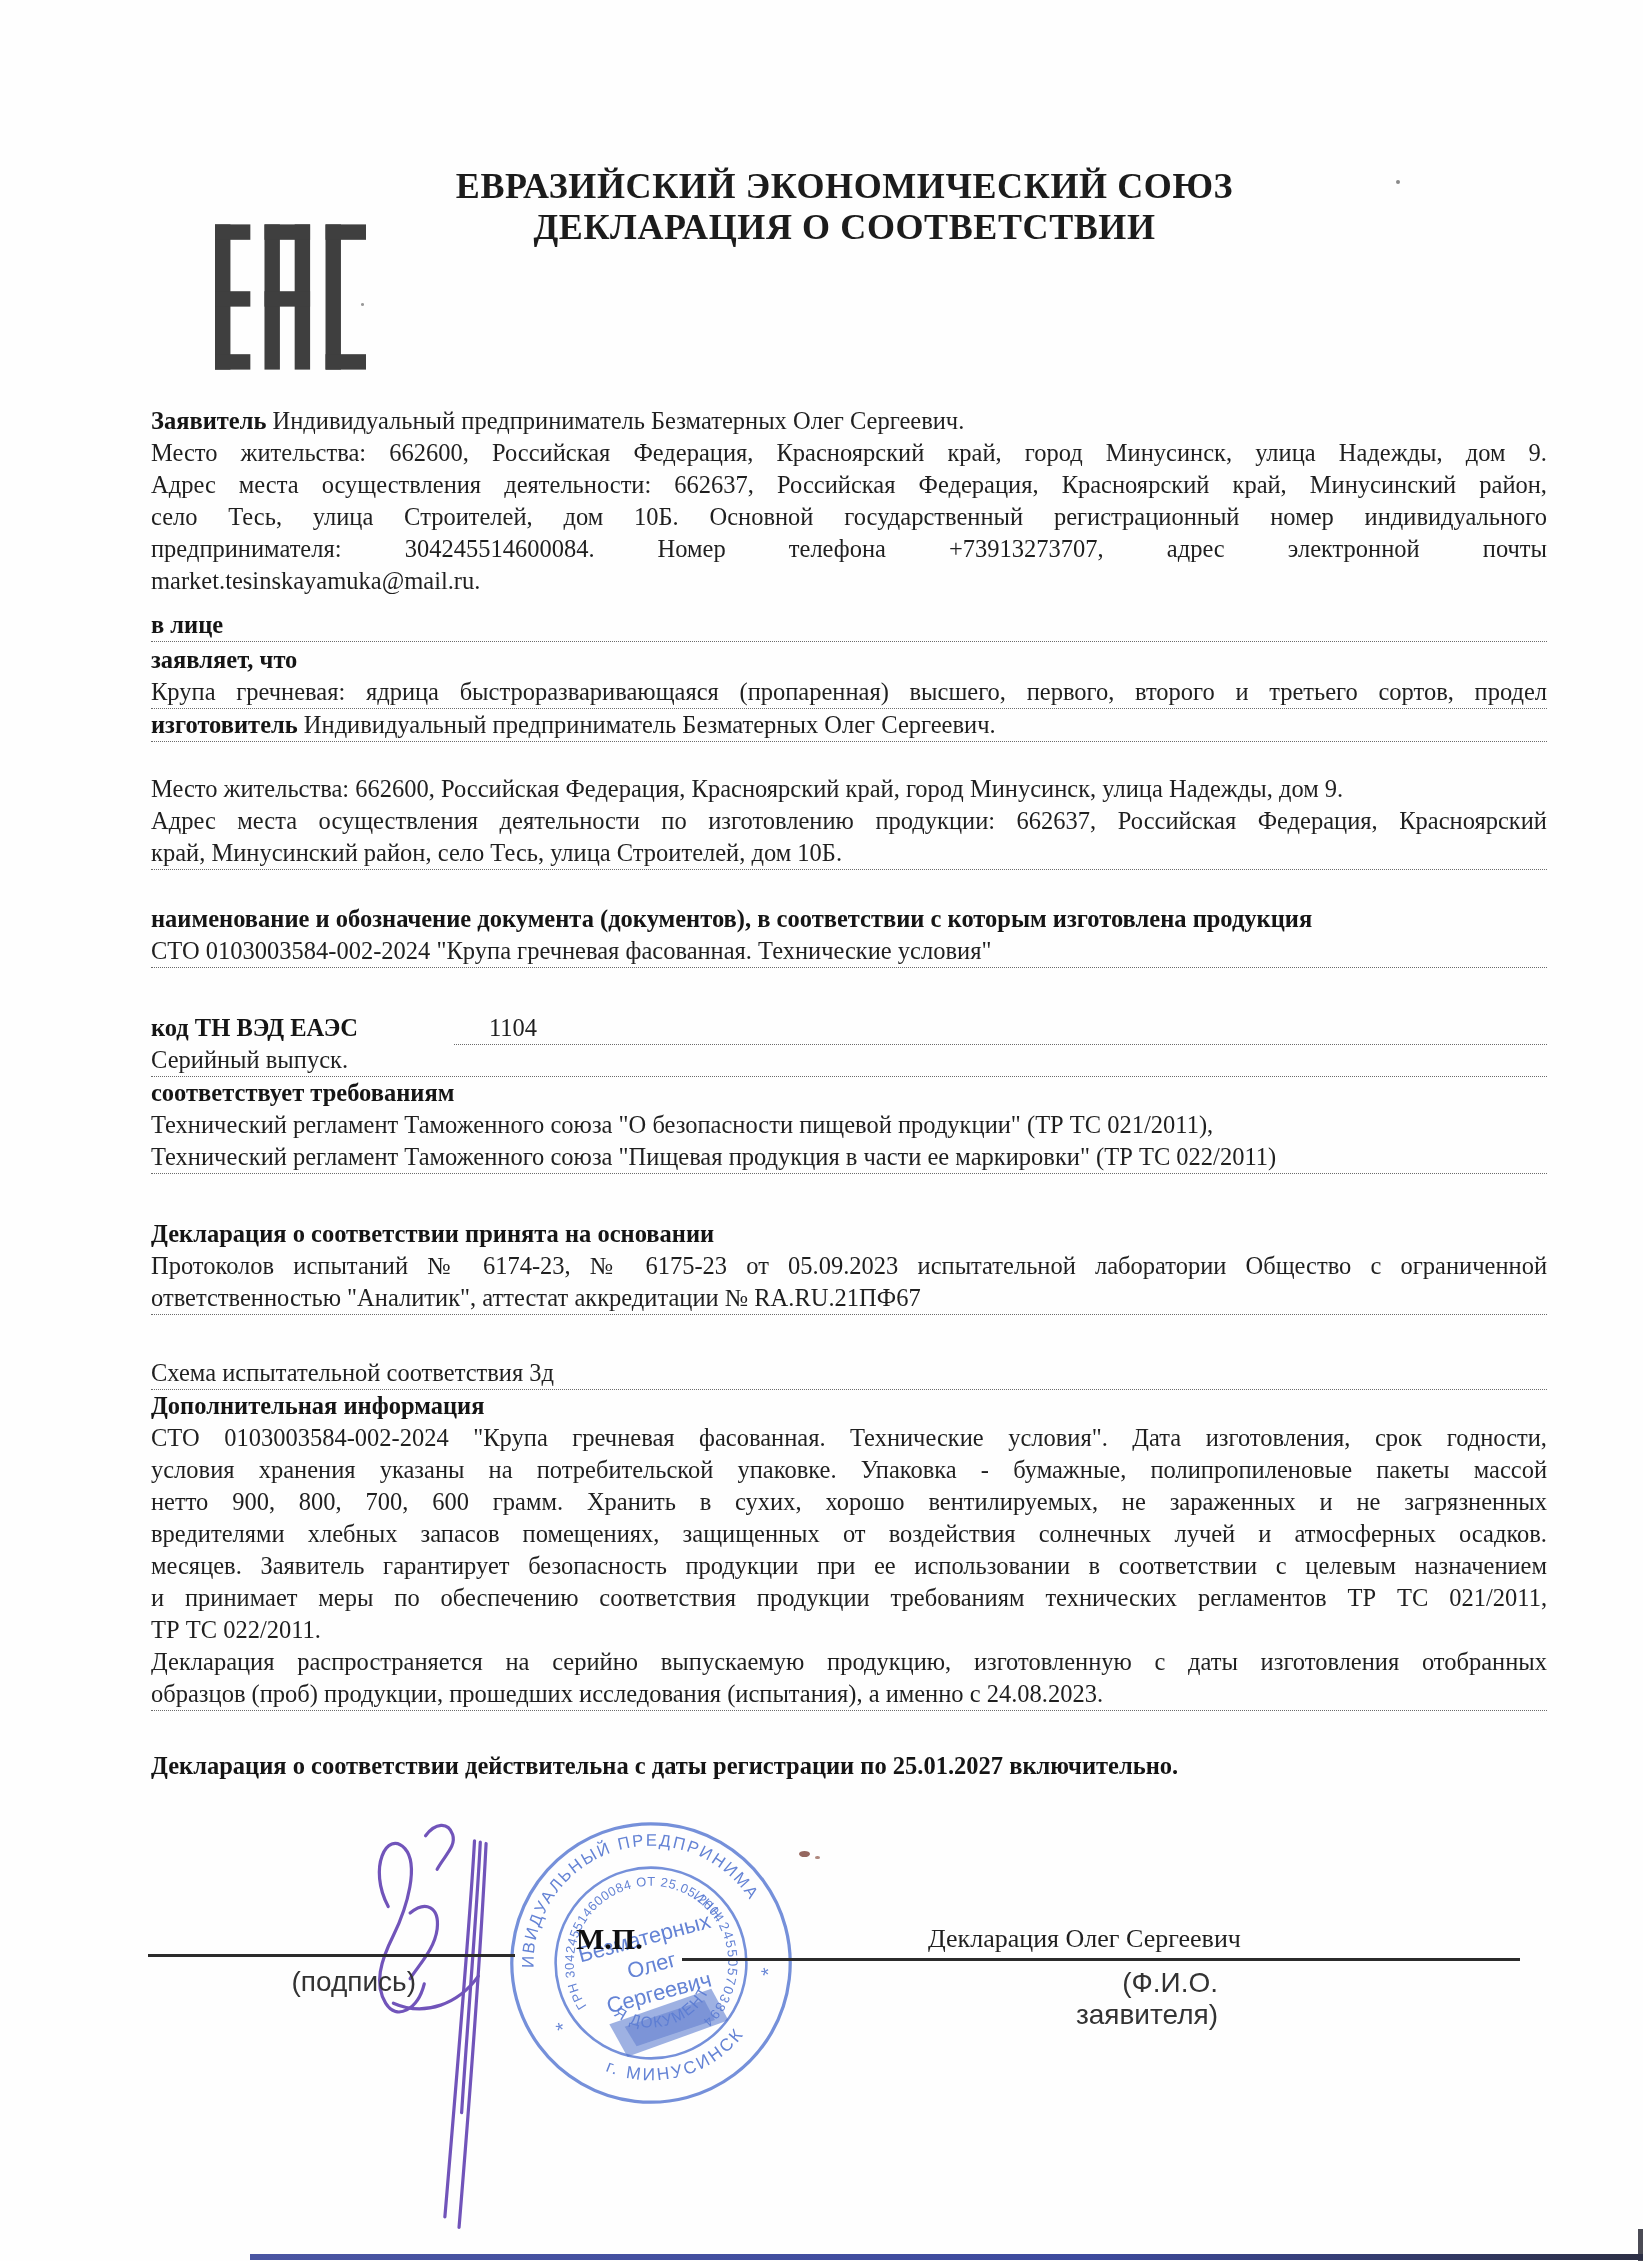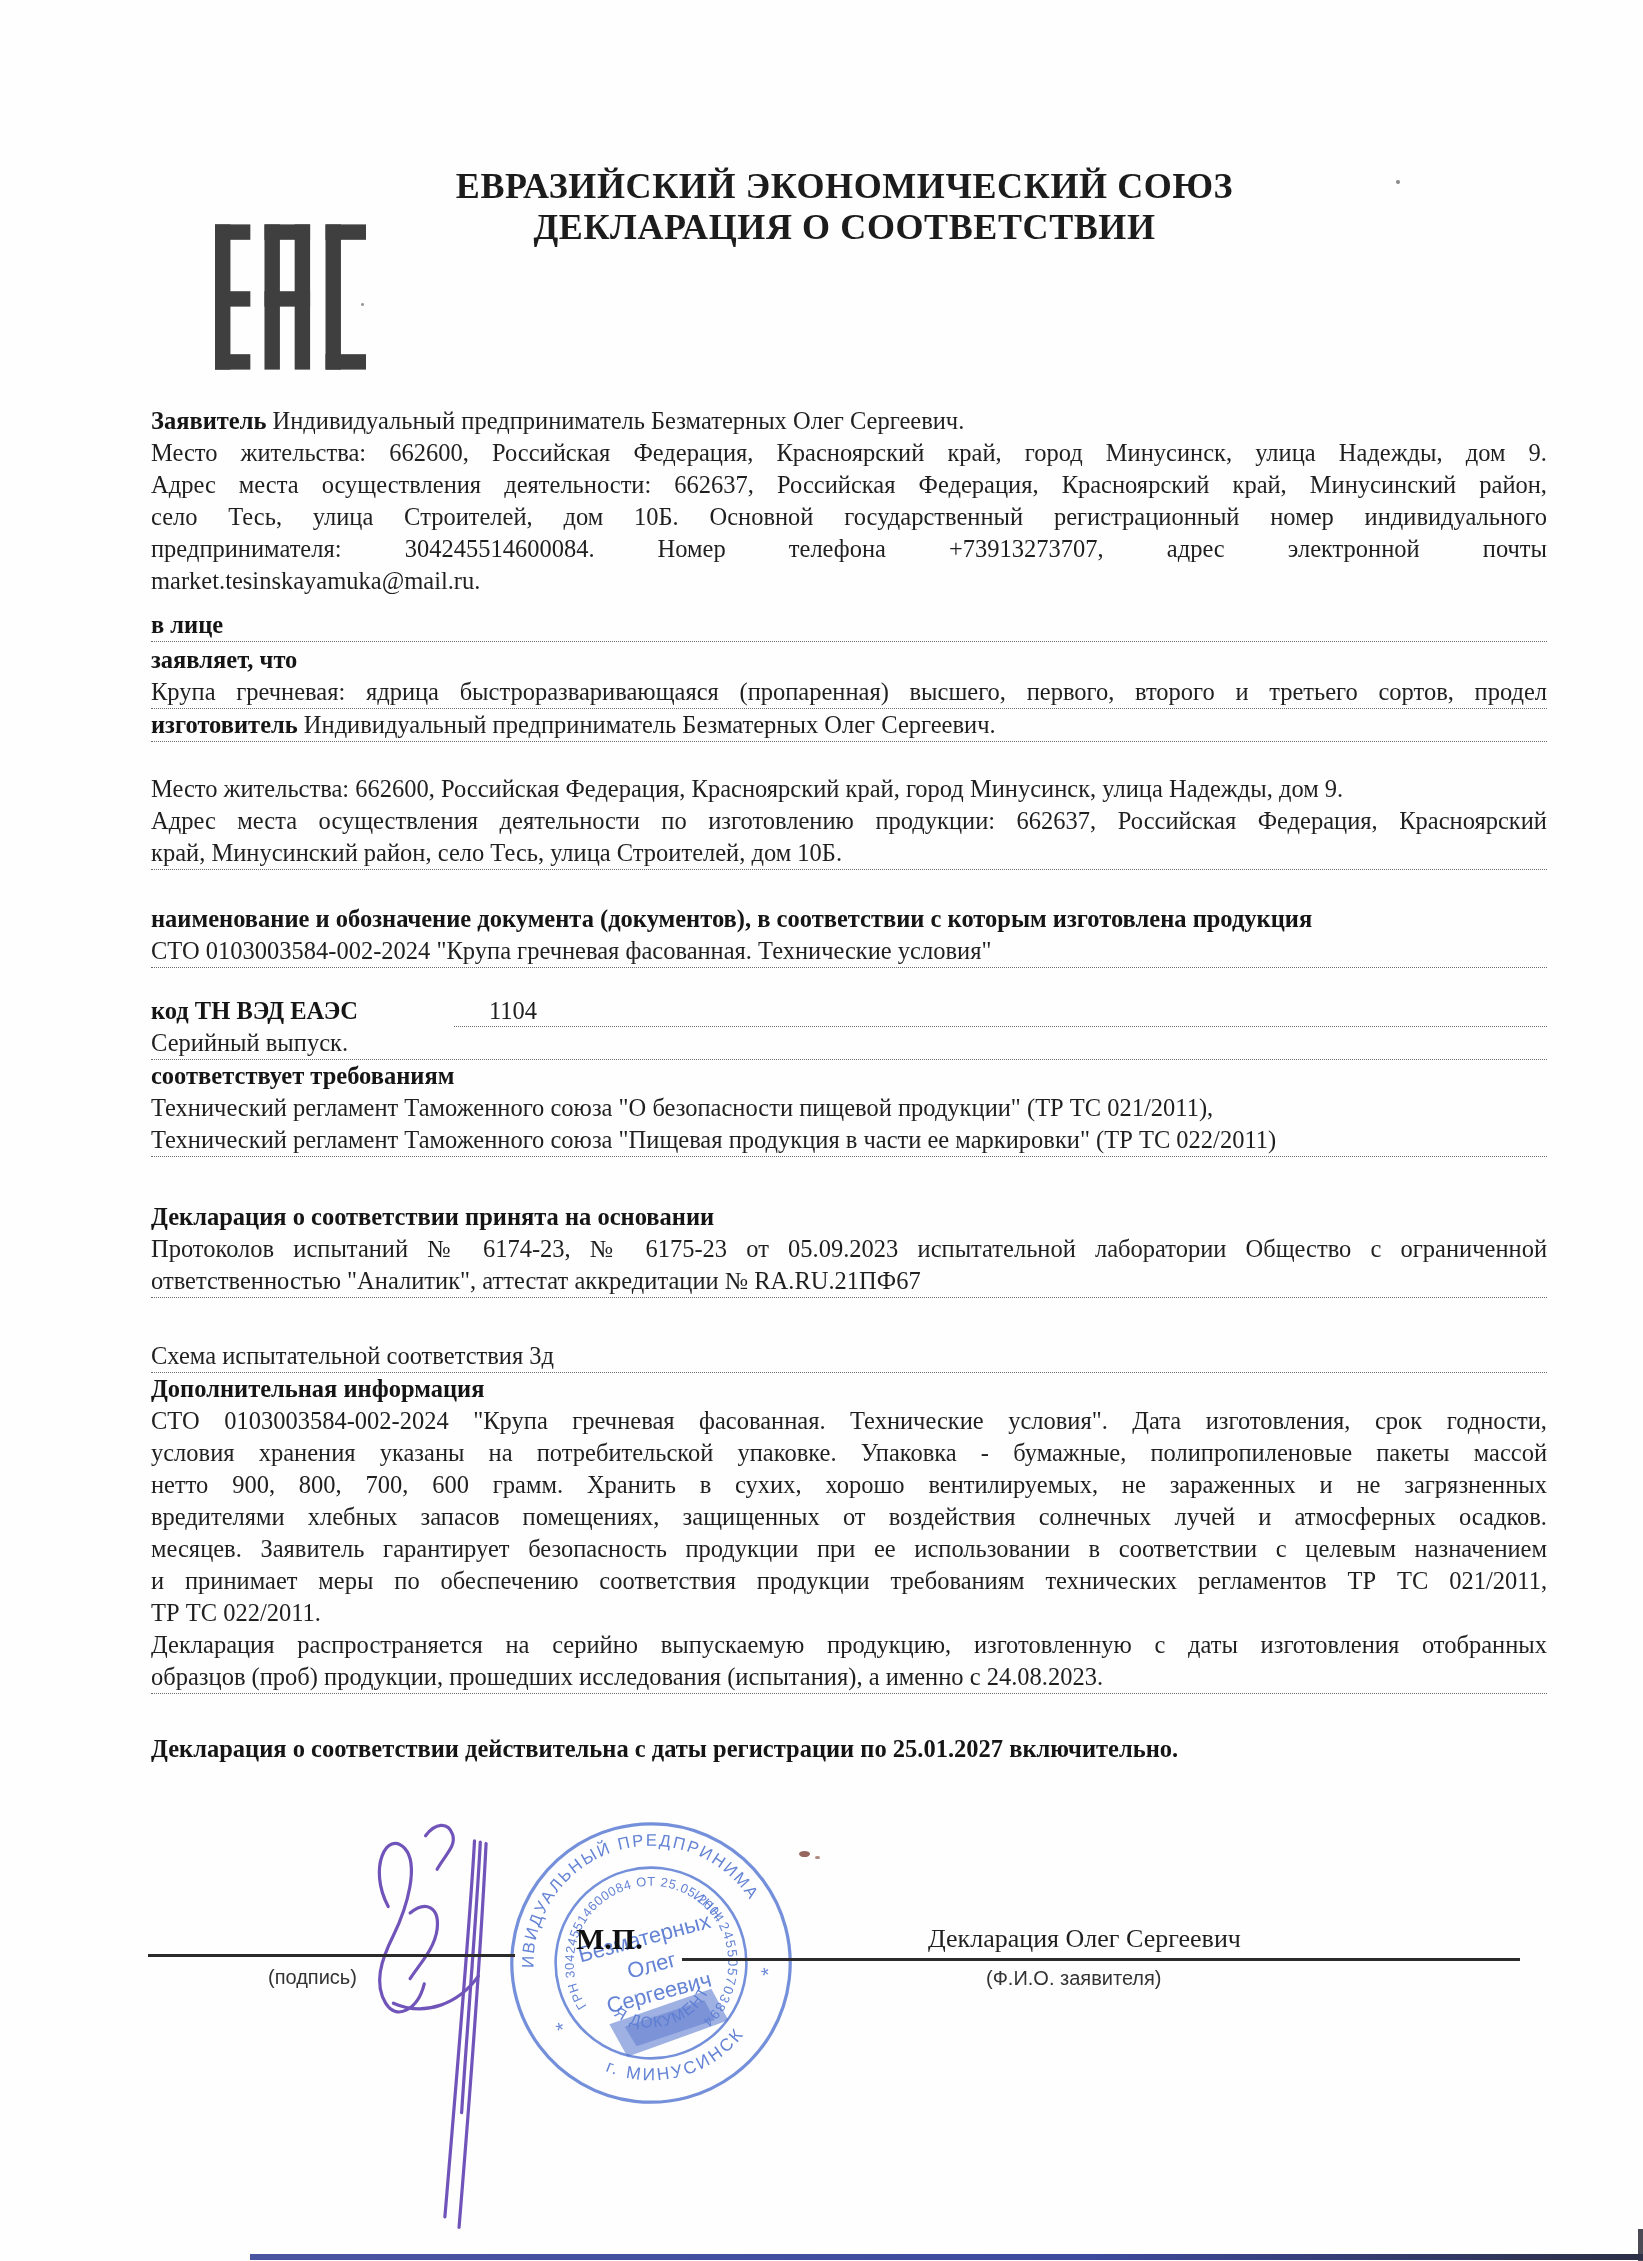--- a/index.html
+++ b/index.html
@@ -30,21 +30,21 @@
   b{color:#151515;}
   .line-tnved{display:flex;height:32px;}
   .tnved-label{width:303px;font-weight:bold;color:#151515;}
   .tnved-value{flex:1;border-bottom:1.9px dotted rgba(70,70,70,.8);padding-left:35px;}
   
   .sig-line{position:absolute;height:3.2px;background:#2b2b2b;z-index:30;}
   #line-left{left:148px;top:1954px;width:367px;}
   #line-right{left:682px;top:1958px;width:838px;}
   .caption{
     position:absolute;font-family:"Liberation Sans",sans-serif;
-    font-size:20px;color:#333;text-align:left;z-index:31;
+    font-size:28px;color:#333;text-align:right;z-index:31;
   }
   #cap-sign{left:268px;top:1966px;width:148px;}
   #cap-fio{left:986px;top:1967px;width:232px;}
   #fio-name{
     position:absolute;left:928px;top:1924px;z-index:31;
     font-size:26px;color:#1f1f1f;white-space:nowrap;
   }
   #mp-label{
     position:absolute;left:576px;top:1922px;z-index:40;
     font-size:30px;font-weight:bold;color:#101010;
@@ -107,21 +107,21 @@
 
     <div class="line u" style=""><b>изготовитель</b> <span>Индивидуальный предприниматель Безматерных Олег Сергеевич.</span></div>
 
     <div class="line" style="margin-top:31px;">Место жительства: 662600, Российская Федерация, Красноярский край, город Минусинск, улица Надежды, дом 9.</div>
     <div class="line just">Адрес места осуществления деятельности по изготовлению продукции: 662637, Российская Федерация, Красноярский</div>
     <div class="line u">край, Минусинский район, село Тесь, улица Строителей, дом 10Б.</div>
 
     <div class="line" style="margin-top:33px;"><b>наименование и обозначение документа (документов), в соответствии с которым изготовлена продукция</b></div>
     <div class="line u">СТО 0103003584-002-2024 "Крупа гречневая фасованная. Технические условия"</div>
 
-    <div class="line-tnved" style="margin-top:27px;">
+    <div class="line-tnved" style="margin-top:44px;align-items:center;">
       <span class="tnved-label">код ТН ВЭД ЕАЭС</span>
       <span class="tnved-value">1104</span>
     </div>
     <div class="line u">Серийный выпуск.</div>
     <div class="line"><b>соответствует требованиям</b></div>
     <div class="line">Технический регламент Таможенного союза "О безопасности пищевой продукции" (ТР ТС 021/2011),</div>
     <div class="line u">Технический регламент Таможенного союза "Пищевая продукция в части ее маркировки" (ТР ТС 022/2011)</div>
 
     <div class="line" style="margin-top:44px;"><b>Декларация о соответствии принята на основании</b></div>
     <div class="line just">Протоколов испытаний № 6174-23, № 6175-23 от 05.09.2023 испытательной лаборатории Общество с ограниченной</div>

